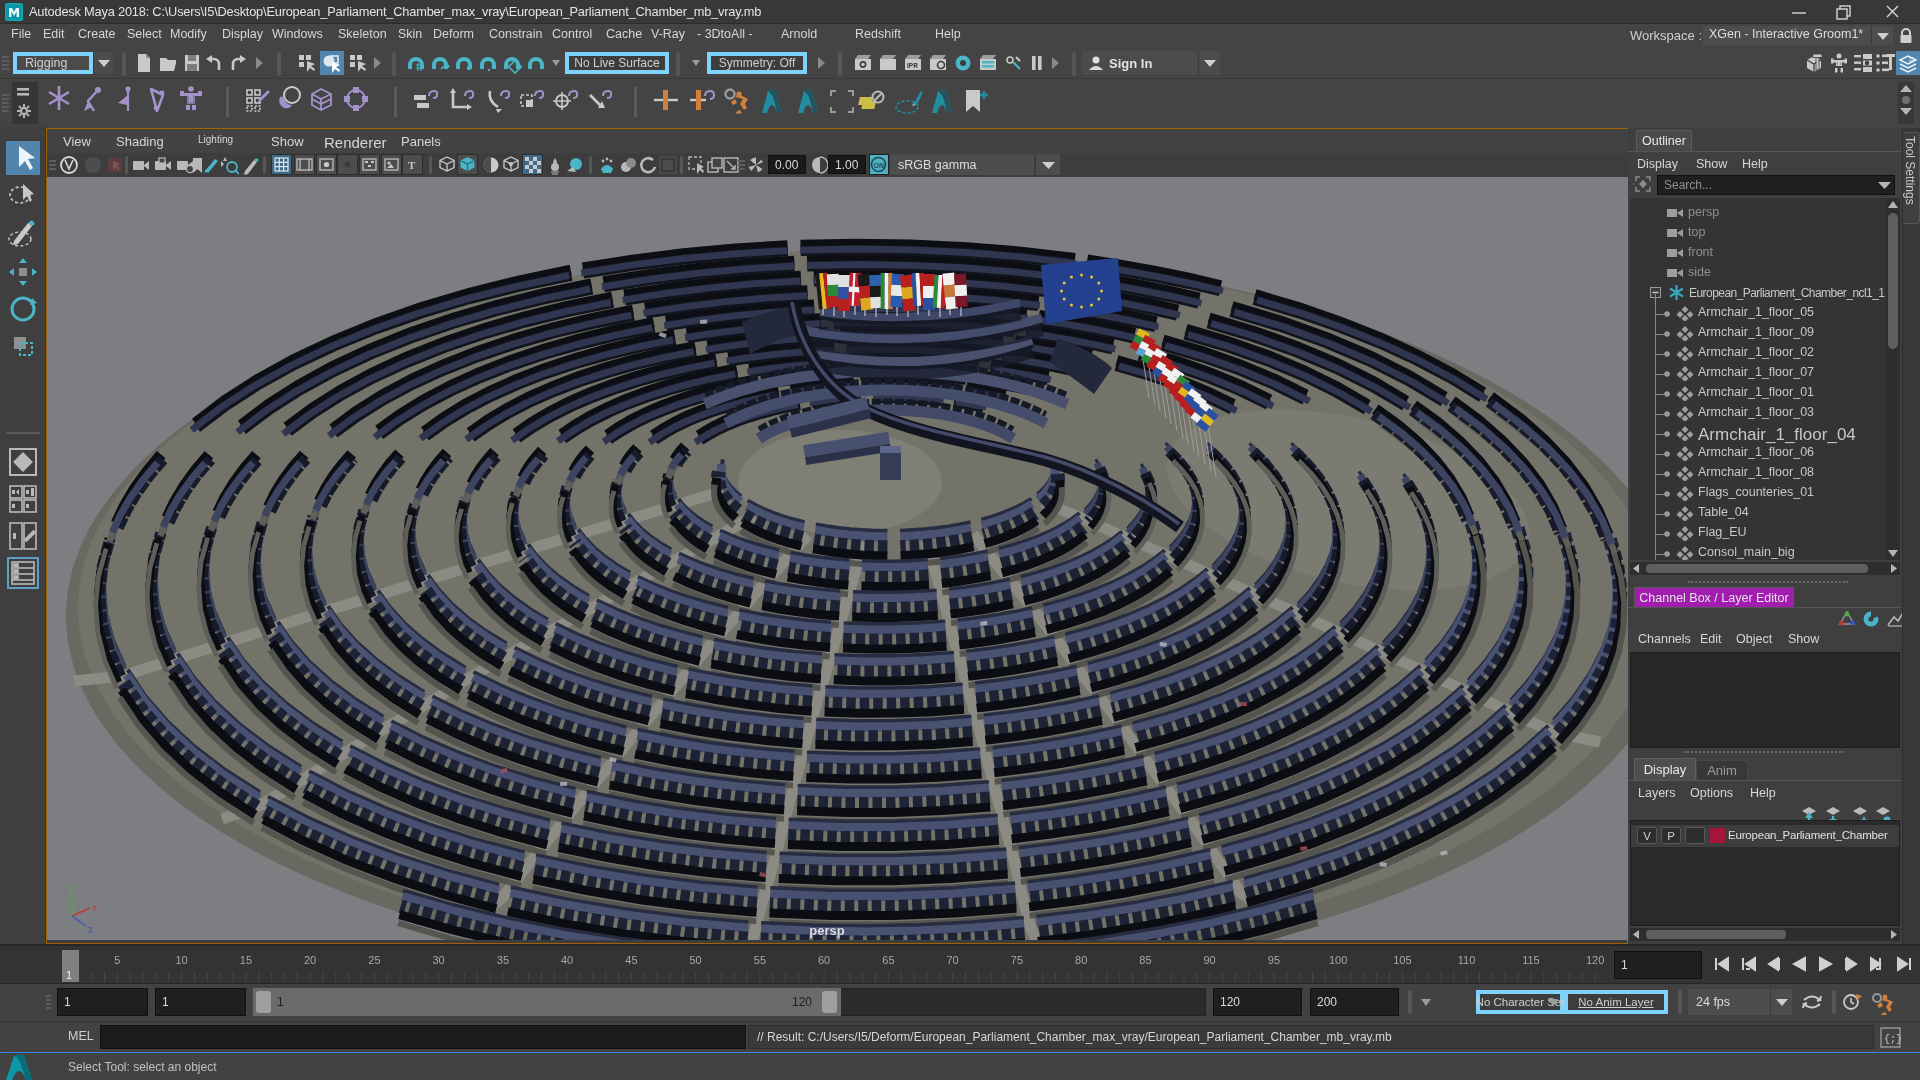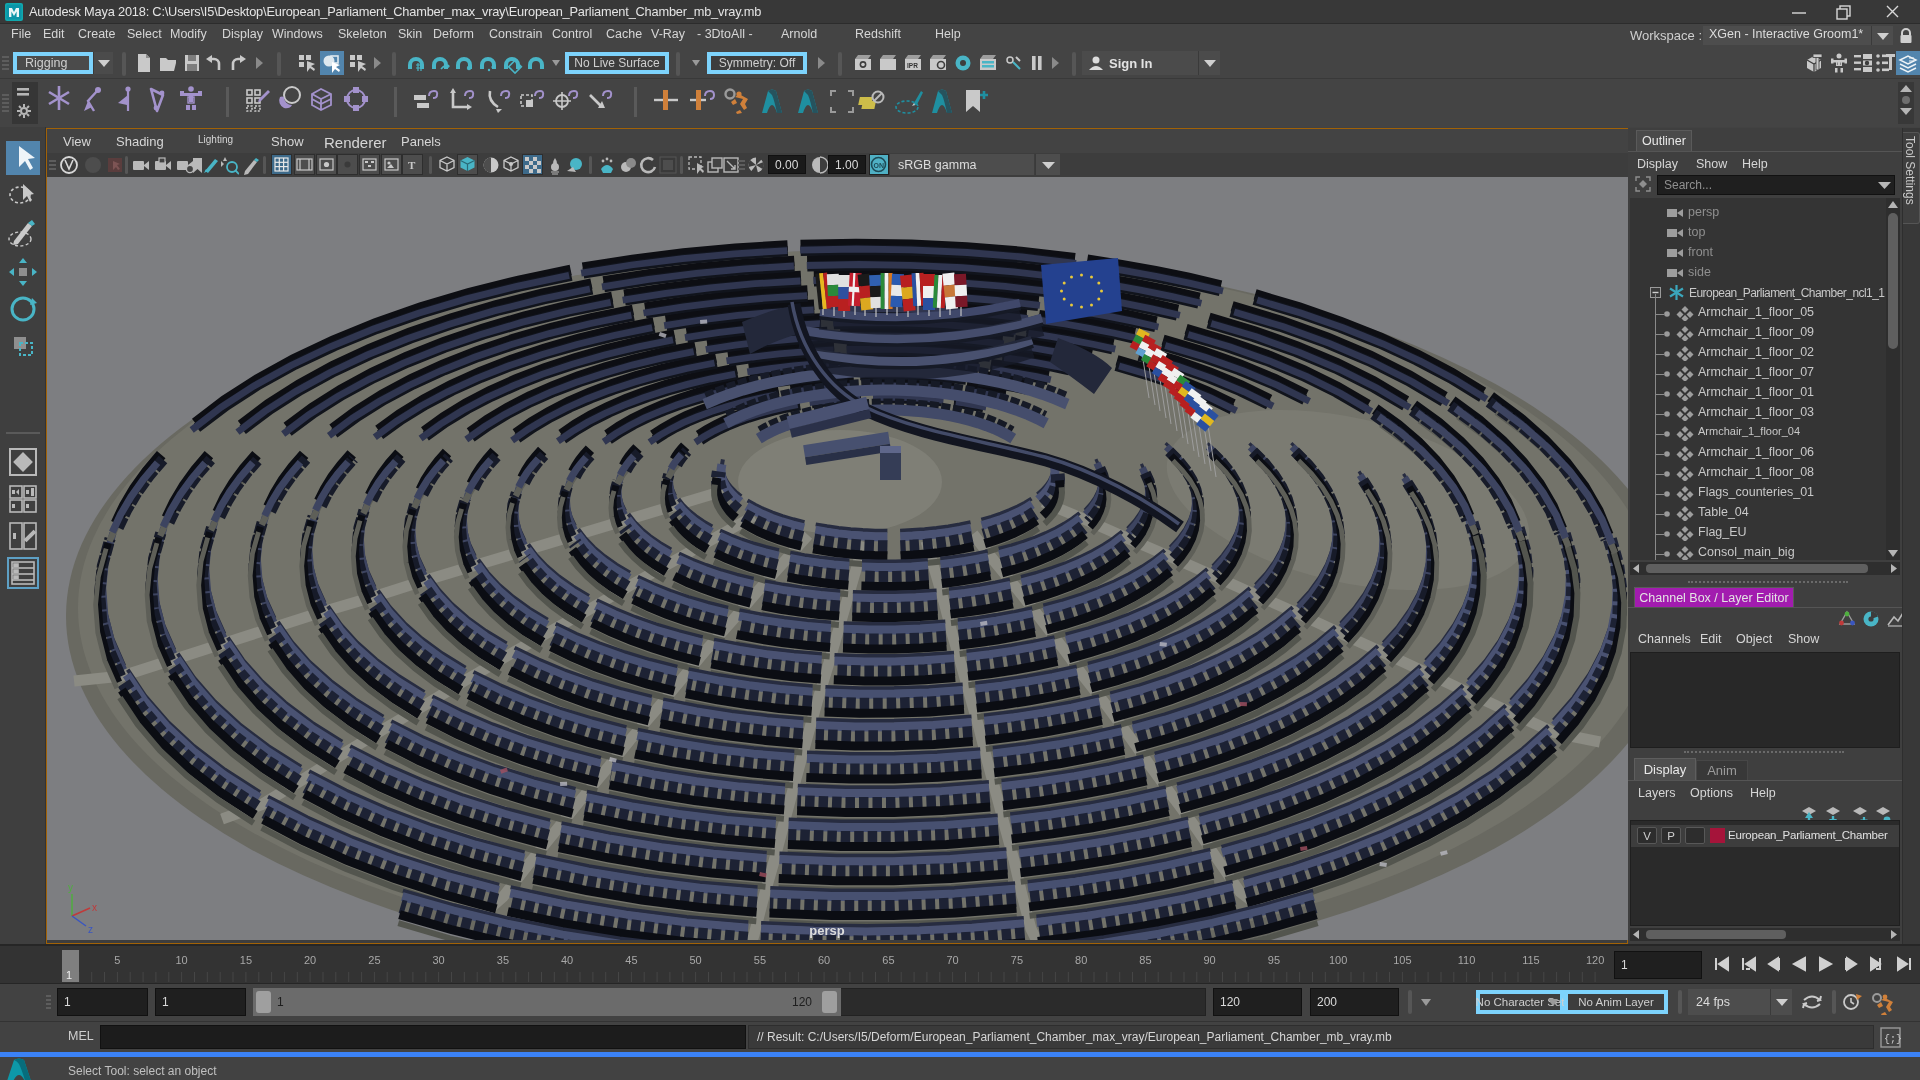--- a/index.html
+++ b/index.html
@@ -1868,21 +1868,21 @@
           <circle cx="4" cy="4" r="2.8" fill="#9a9a9a"></circle>
         </svg>
         <svg class="abs" style="left:46px;top:228px" width="18" height="15">
           <g fill="#9d9d9d">
             <polygon points="9,0 12.5,3.5 9,7 5.5,3.5"></polygon>
             <polygon points="4,5 7.5,8.5 4,12 0.5,8.5"></polygon>
             <polygon points="14,5 17.5,8.5 14,12 10.5,8.5"></polygon>
             <polygon points="9,9 12.5,12.5 9,16 5.5,12.5"></polygon>
           </g>
         </svg>
-        <span class="abs" style="left:68px;top:227px;font-size:11px;color:#c8c8c8;">Armchair_1_floor_04</span>
+        <span class="abs" style="left:68px;top:227px;font-size:17px;color:#c8c8c8;">Armchair_1_floor_04</span>
         <svg class="abs" style="left:33px;top:252px" width="9" height="9">
           <circle cx="4" cy="4" r="2.8" fill="#9a9a9a"></circle>
         </svg>
         <svg class="abs" style="left:46px;top:248px" width="18" height="15">
           <g fill="#9d9d9d">
             <polygon points="9,0 12.5,3.5 9,7 5.5,3.5"></polygon>
             <polygon points="4,5 7.5,8.5 4,12 0.5,8.5"></polygon>
             <polygon points="14,5 17.5,8.5 14,12 10.5,8.5"></polygon>
             <polygon points="9,9 12.5,12.5 9,16 5.5,12.5"></polygon>
           </g>
@@ -2267,21 +2267,21 @@
       <div class="abs fld" style="left:1213px;top:4px;width:89px;height:28px;">120</div>
       <div class="abs fld" style="left:1310px;top:4px;width:89px;height:28px;">200</div>
       <div class="abs vline" style="left:1408px;top:6px;"></div>
       <svg class="abs" style="left:1419px;top:12px" width="14" height="12">
         <polygon points="2,3 12,3 7,10" fill="#9a9a9a"></polygon>
       </svg>
       <div class="abs btnbox" style="left:1476px;top:6px;width:88px;height:24px;font-size:11.5px;white-space:nowrap;justify-content:center;">No Character Set</div>
       <svg class="abs" style="left:1546px;top:12px" width="14" height="12">
         <polygon points="2,3 12,3 7,10" fill="#9a9a9a"></polygon>
       </svg>
-      <div class="abs btnbox" style="left:1564px;top:6px;width:104px;height:24px;font-size:11.5px;white-space:nowrap;justify-content:center;">No Anim Layer</div>
+      <div class="abs btnbox" style="left:1564px;top:6px;width:104px;height:24px;font-size:11.5px;white-space:nowrap;justify-content:center;text-decoration:underline;">No Anim Layer</div>
       <div class="abs vline" style="left:1678px;top:6px;"></div>
       <div class="abs" style="left:1688px;top:5px;width:82px;height:26px;background:#4d4d4d;color:#dcdcdc;font-size:12.5px;display:flex;align-items:center;padding-left:8px;">24 fps</div>
       <div class="abs" style="left:1770px;top:5px;width:22px;height:26px;background:#4d4d4d;border-left:1px solid #3a3a3a;"><svg width="22" height="26">
           <polygon points="5,10 17,10 11,17" fill="#cfcfcf"></polygon>
         </svg></div>
       <svg class="abs" style="left:1799px;top:8px" width="26" height="20">
         <path d="M5,8 q8,-7 16,0 l-3,1 m3,-1 l1,-4 M21,12 q-8,7 -16,0 l3,-1 m-3,1 l-1,4" fill="none" stroke="#c9c9c9" stroke-width="2"></path>
       </svg>
       <div class="abs vline" style="left:1832px;top:6px;"></div>
       <svg class="abs" style="left:1841px;top:8px" width="22" height="20">
@@ -2301,19 +2301,19 @@
     </div>
 <div class="abs" style="left:0;top:1022px;width:1920px;height:30px;background:#424242;">
       <span class="abs" style="left:68px;top:7px;font-size:12.5px;color:#cfcfcf;">MEL</span>
       <div class="abs fld" style="left:100px;top:3px;width:646px;height:24px;background:#1c1c1c;"></div>
       <div class="abs" style="left:748px;top:3px;width:1126px;height:24px;background:#3a3a3a;border:1px solid #2e2e2e;color:#d6d6d6;font-size:12px;display:flex;align-items:center;padding-left:8px;white-space:pre;">// Result: C:/Users/I5/Deform/European_Parliament_Chamber_max_vray/European_Parliament_Chamber_mb_vray.mb</div>
       <svg class="abs" style="left:1880px;top:5px" width="22" height="22">
         <rect x="1" y="1" width="19" height="19" fill="none" stroke="#9a9a9a" stroke-width="1.4"></rect>
         <text x="4" y="15" font-size="10" fill="#c9c9c9" font-family="Liberation Mono">{;}</text>
       </svg>
     </div>
-<div class="abs" style="left:0;top:1052px;width:1920px;height:28px;background:#424242;border-top:5px solid #3b82f6;">
+<div class="abs" style="left:0;top:1052px;width:1920px;height:28px;background:#424242;border-top:1px solid #3b82f6;">
       <svg class="abs" style="left:4px;top:1px" width="30" height="27" viewBox="0 0 30 27">
         <path d="M2,26 L10,2 q5,-3 10,0 L28,26 L22,26 Q15,8 8,26 Z" fill="#0d98a8"></path>
         <path d="M10,2 q5,-3 10,0 L28,26 L22,26 Q18,12 15,6 Q13,3 10,2 Z" fill="#076d7c"></path>
       </svg>
       <span class="abs" style="left:68px;top:7px;font-size:12px;color:#c0c0c0;">Select Tool: select an object</span>
     </div>
 </div>
 </body></html>

